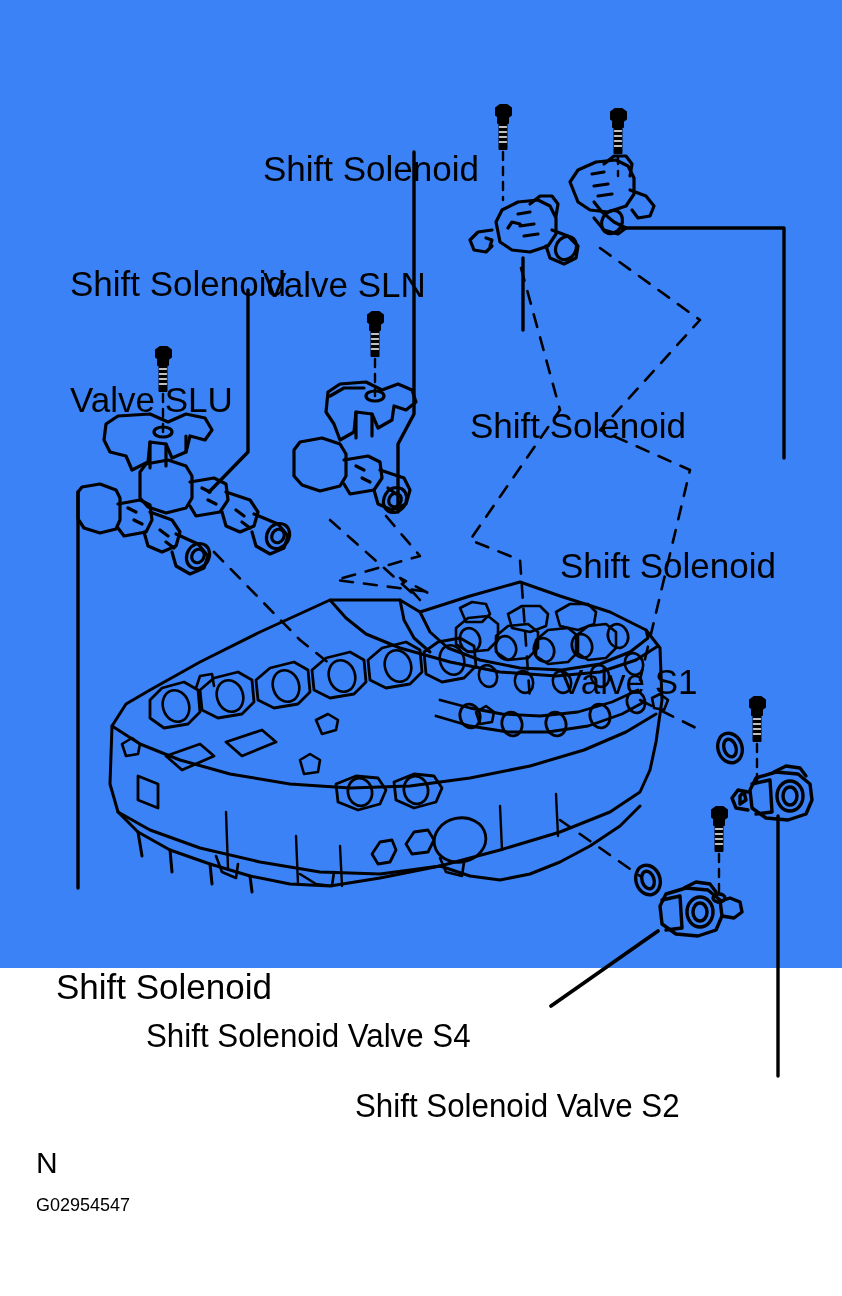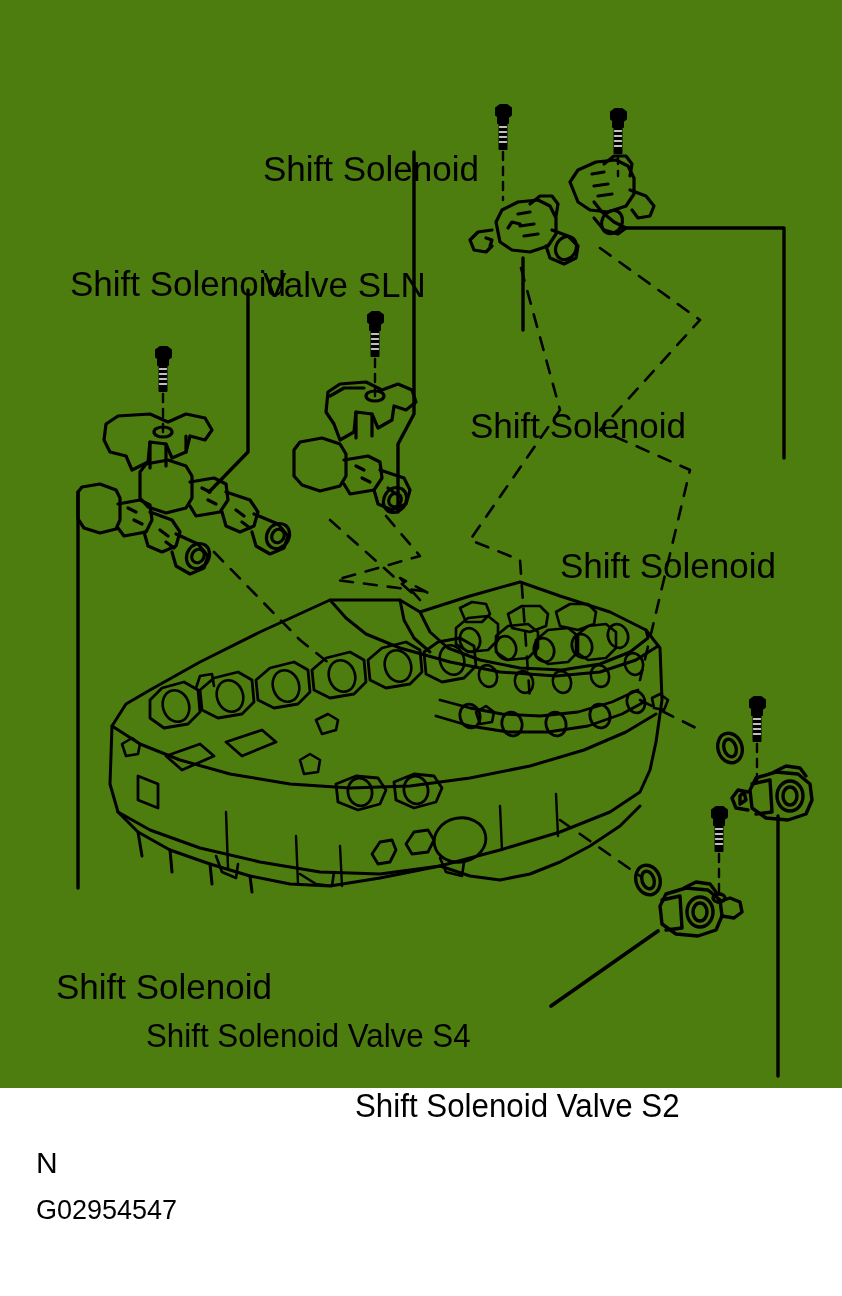--- a/index.html
+++ b/index.html
@@ -1,23 +1,23 @@
 <!DOCTYPE html>
 <html><head>
 <meta charset="utf-8">
 <style>
   html,body{margin:0;padding:0;background:#ffffff;}
   body{width:842px;height:1296px;overflow:hidden;
        font-family:"Liberation Sans","DejaVu Sans",sans-serif;color:#000;}
-  #stage{position:relative;width:842px;height:1088px;background:#4d7c0f;}
+  #stage{position:relative;width:842px;height:968px;background:#3b82f6;}
   #art{position:absolute;left:0;top:0;width:842px;height:1296px;}
   .lbl{position:absolute;white-space:pre;color:#000;line-height:1.10;}
   .lbl-lg{font-size:35px;}
   .lbl-cond{font-size:34px;transform:scaleX(0.92);transform-origin:left top;}
-  .lbl-sm{font-size:27px;}
+  .lbl-sm{font-size:18px;}
   .lbl-n{font-size:30px;}
 </style>
 </head>
 <body>
 
 <div id="stage">
 
   <svg id="art" viewBox="0 0 842 1296" xmlns="http://www.w3.org/2000/svg">
     <g fill="none" stroke="#000" stroke-width="3.2" stroke-linecap="round" stroke-linejoin="round">
 
@@ -342,28 +342,30 @@
     </g>
   </svg>
 
   <div class="lbl lbl-lg" style="left:263px;top:73px;">
     <div>Shift Solenoid</div>
     <div>Valve SLN</div>
   </div>
 
   <div class="lbl lbl-lg" style="left:70px;top:188px;">
     <div>Shift Solenoid</div>
+    <div>Valve SLU</div>
   </div>
 
   <div class="lbl lbl-lg" style="left:470px;top:330px;">
     <div>Shift Solenoid</div>
   </div>
 
   <div class="lbl lbl-lg" style="left:560px;top:470px;">
     <div>Shift Solenoid</div>
+    <div>Valve S1</div>
   </div>
 
   <div class="lbl lbl-lg" style="left:56px;top:891px;">
     <div>Shift Solenoid</div>
   </div>
 
   <div class="lbl lbl-cond" style="left:146px;top:1017px;">Shift Solenoid Valve S4</div>
 
   <div class="lbl lbl-cond" style="left:355px;top:1087px;">Shift Solenoid Valve S2</div>
 

